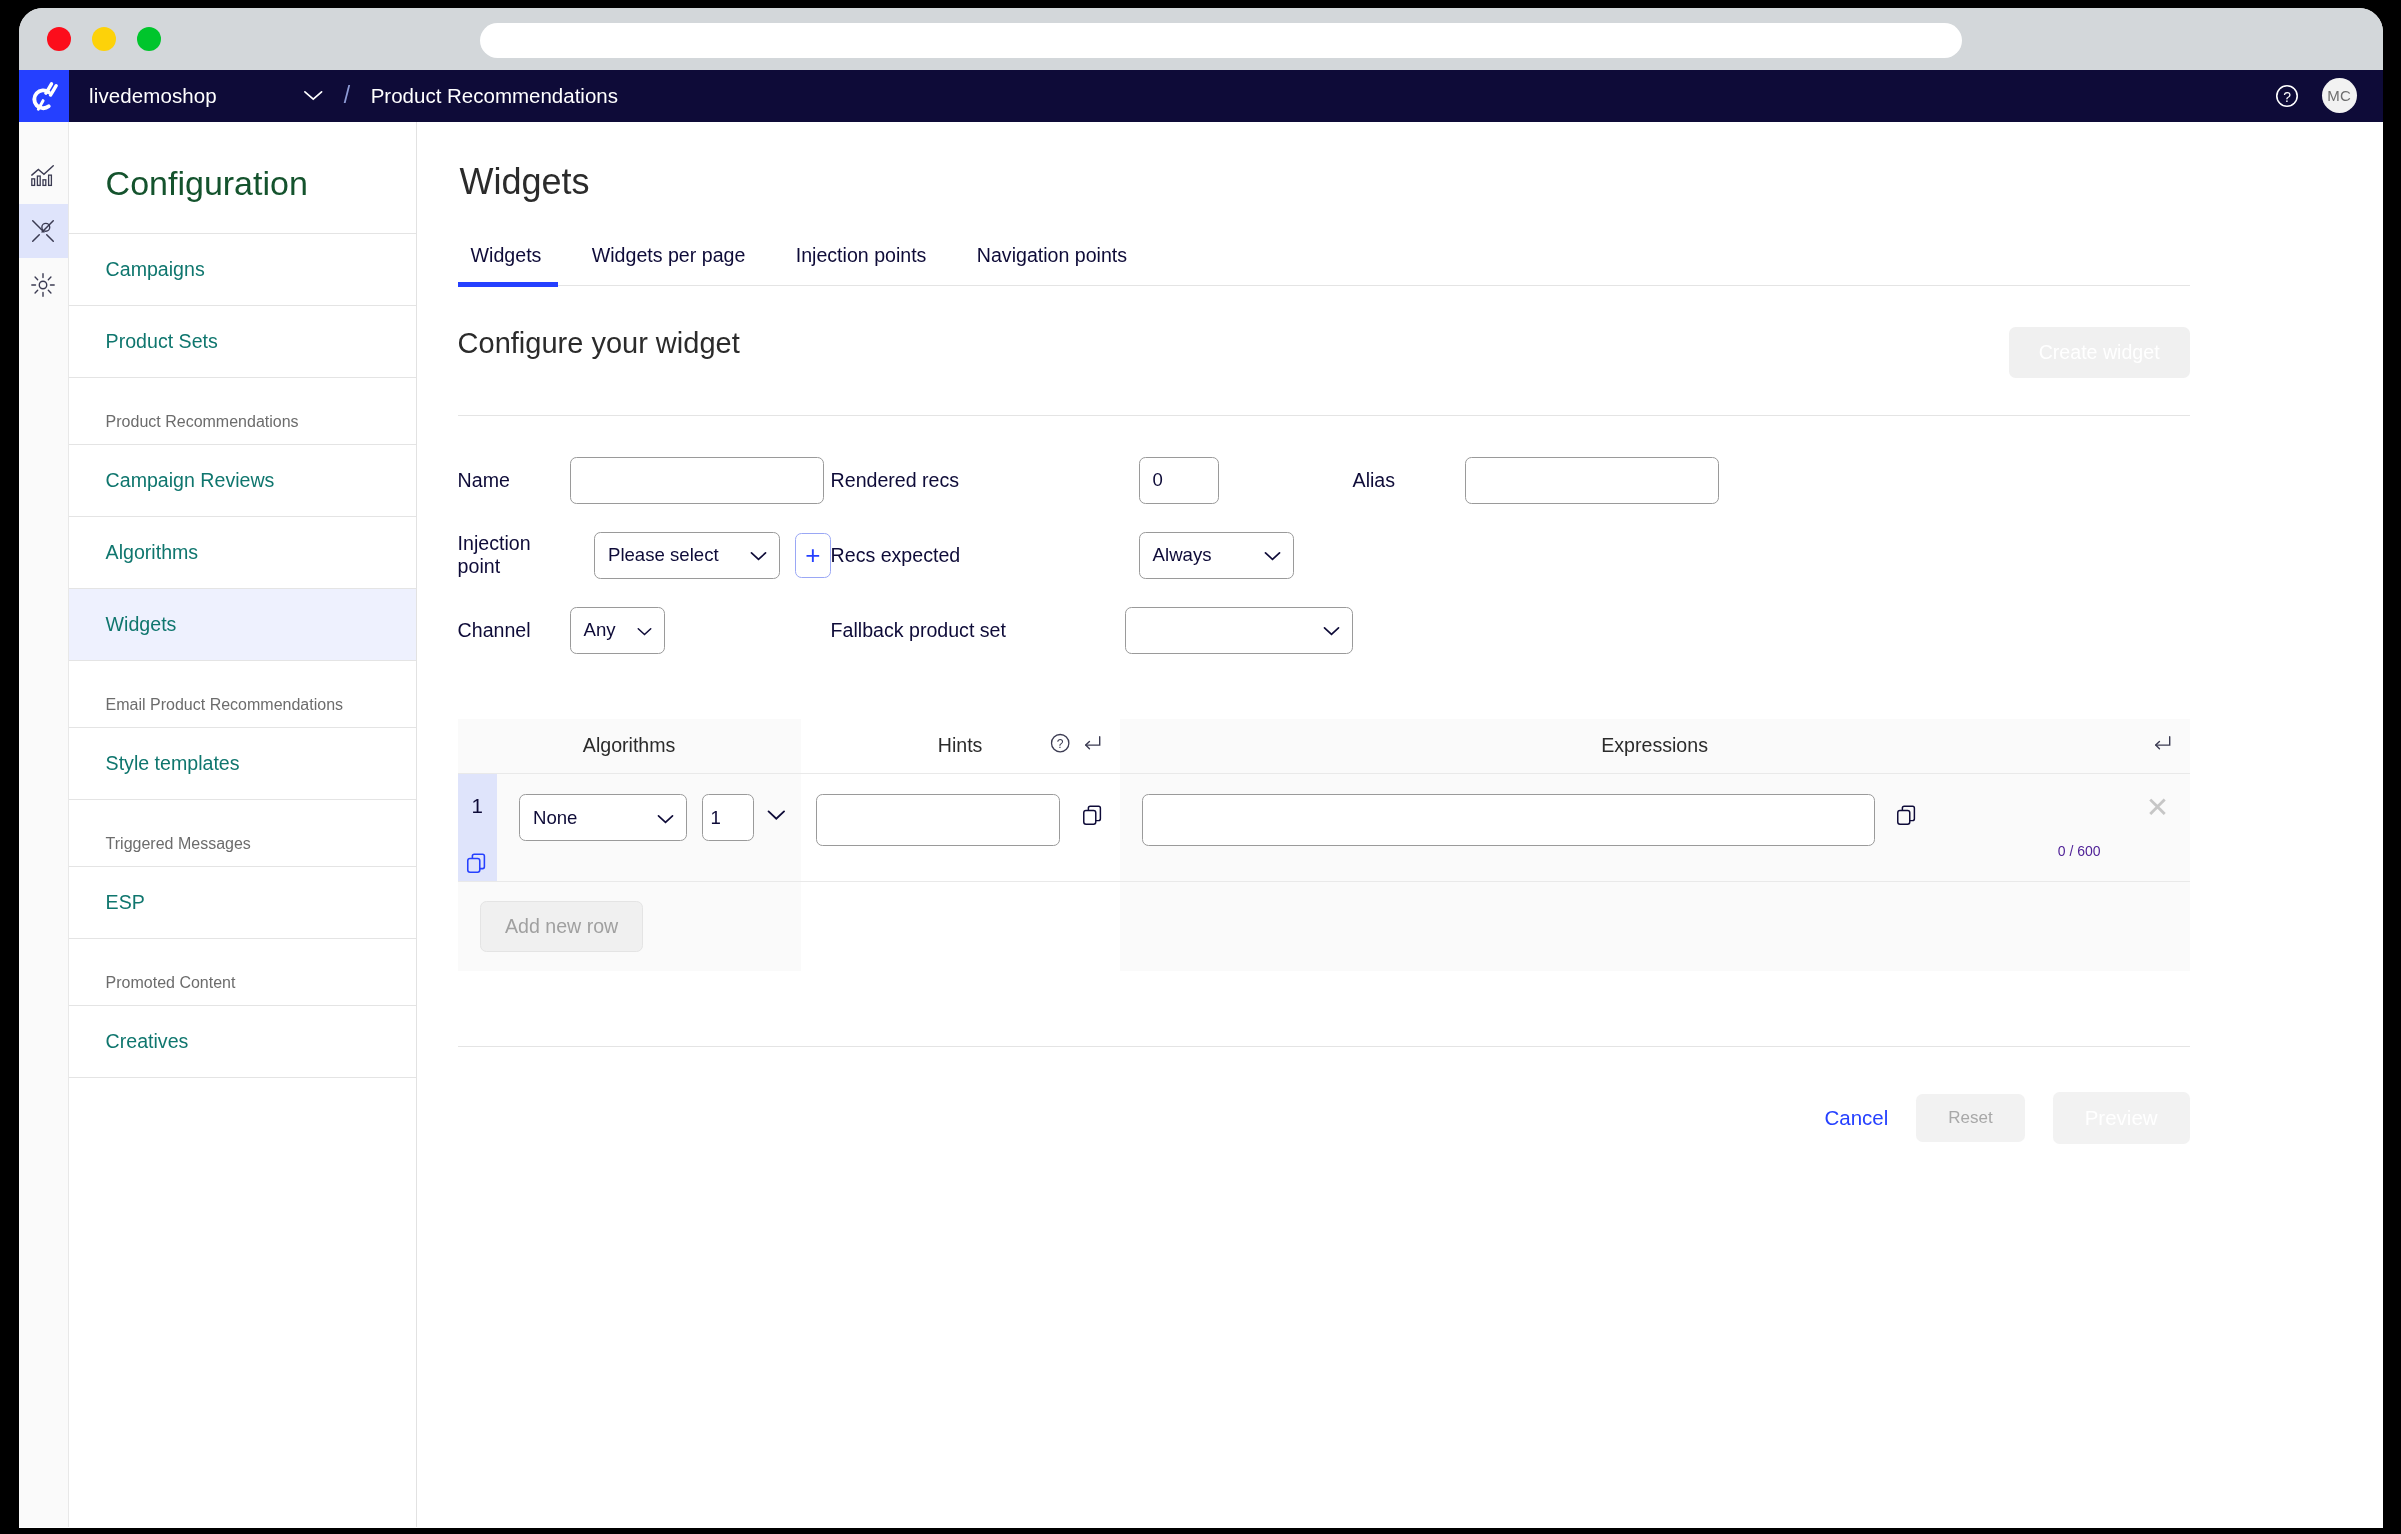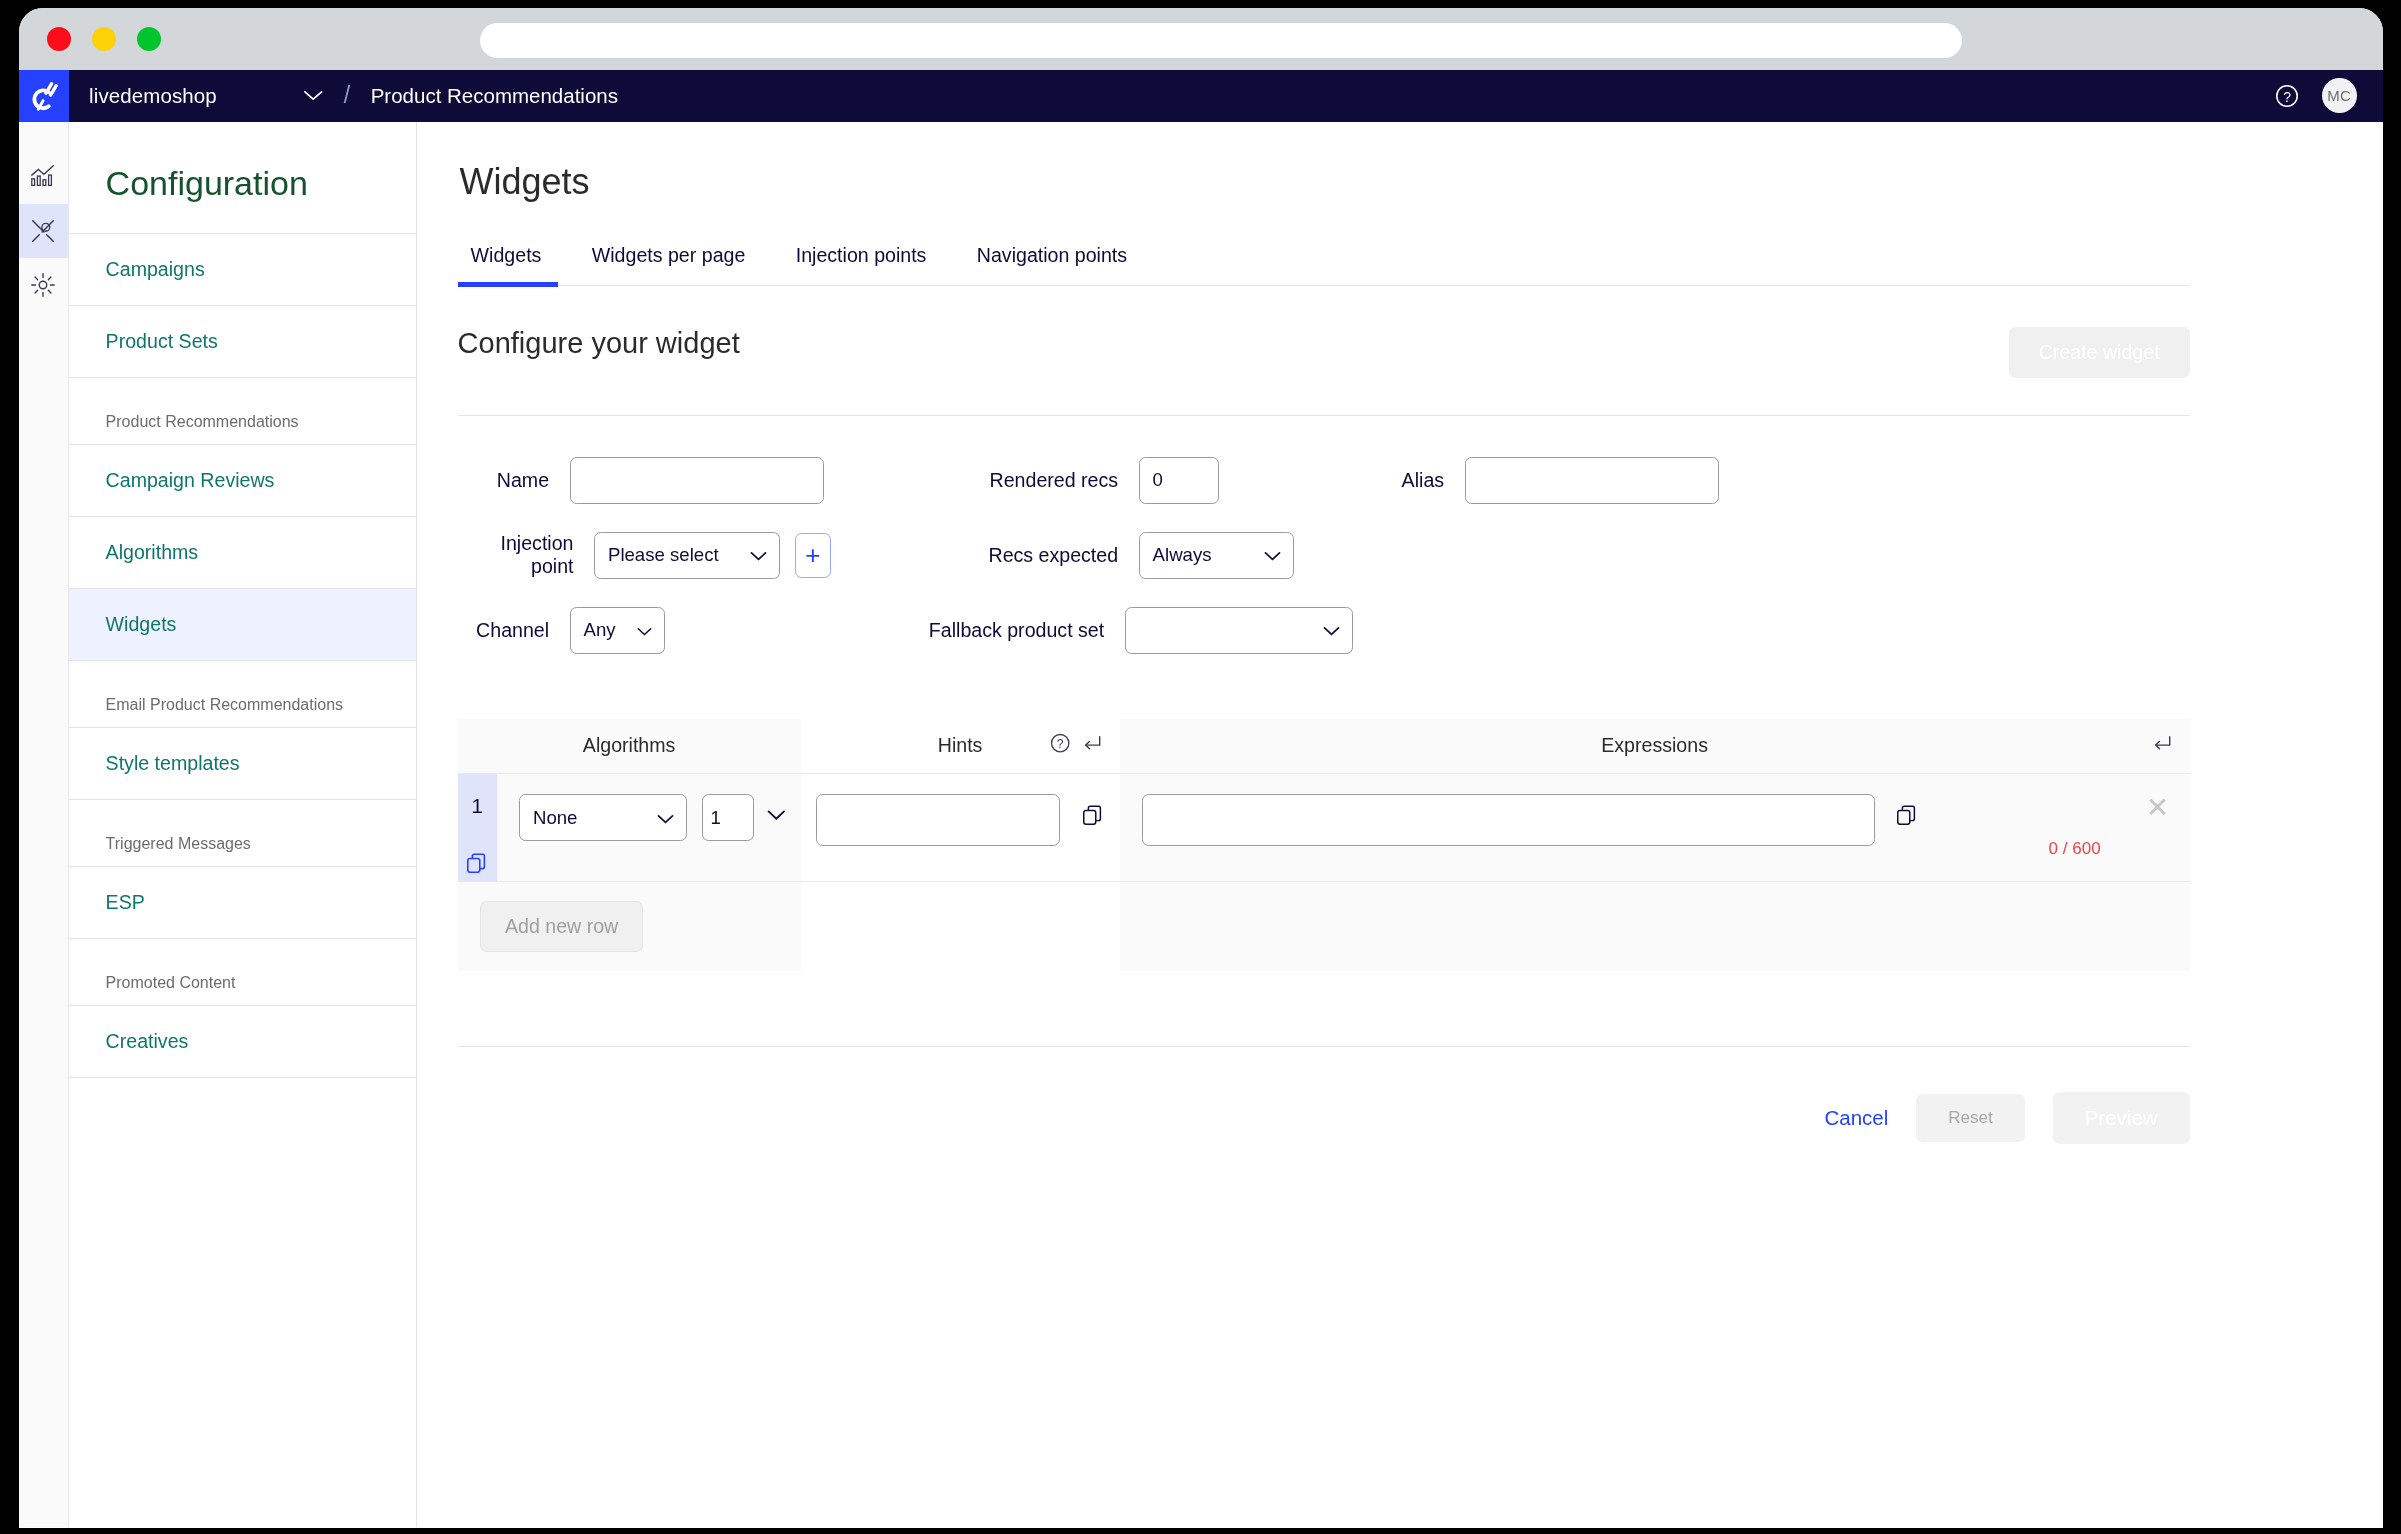--- a/index.html
+++ b/index.html
@@ -142,21 +142,21 @@
   
   .form {
     width:1732px; margin-top:41px;
     display:grid;
     grid-template-columns:373px 522px auto;
     row-gap:28px;
   }
   .fgroup { display:flex; align-items:center; }
   .flabel {
     font-size:19.6px; color:#0e0b38;
-    text-align:right; padding-right:20.5px;
+    text-align:left; padding-right:20.5px;
   }
   .c1 .flabel { width:112px; }
   .c2 .flabel { width:308px; }
   .c3 .flabel { width:186px; }
   .inp {
     border:0.9px solid #9a9a9a; border-radius:6.5px;
     height:47px; background:#fff;
     font-size:18.6px; color:#0e0b38;
     padding:0 13px;
     font-family:"Liberation Sans", sans-serif;
@@ -231,21 +231,21 @@
     border:0.9px solid #9a9a9a; border-radius:6.5px;
     background:#fff; resize:none;
     font-family:"Liberation Sans", sans-serif;
     font-size:18.6px; color:#0e0b38; padding:9.3px 11.2px;
     outline:none;
   }
   .ta-hints { width:254px; height:52px; }
   .ta-expr { width:733px; height:52px; }
   .copy-btn { margin-left:20.5px; margin-top:9.3px; cursor:pointer; }
   .counter {
-    position:absolute; font-size:17px; color:#ef4444;
+    position:absolute; font-size:14px; color:#4c1d95;
     right:89px; bottom:22.4px;margin-left:48px;
   }
   .row-close {
     position:absolute; right:20.5px; top:20.5px;
     color:#c6c6c6; font-size:28px; font-weight:300;
     cursor:pointer; line-height:1;
   }
   .tbl-foot { display:flex; border-top:0.9px solid #e9e9e9; }
   .foot-algo { width:343px; background:#fafafa; padding:18.6px 0 18.6px 22.4px; }
   .foot-mid { width:319px; background:#ffffff; }

